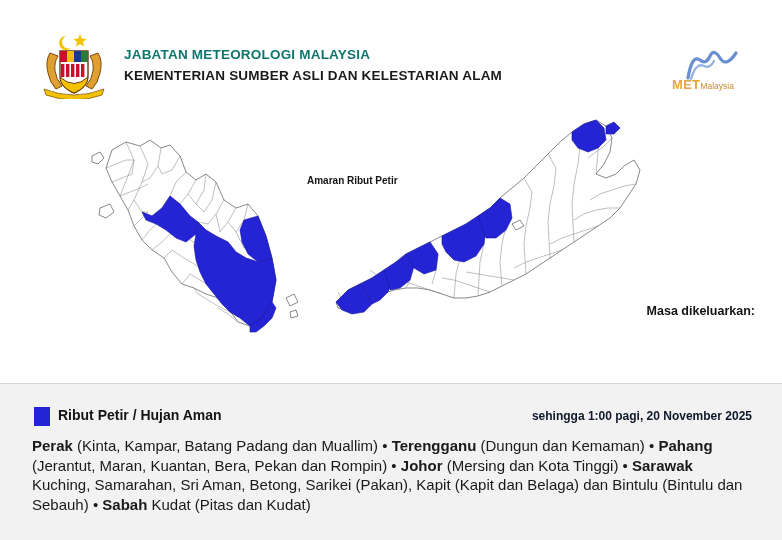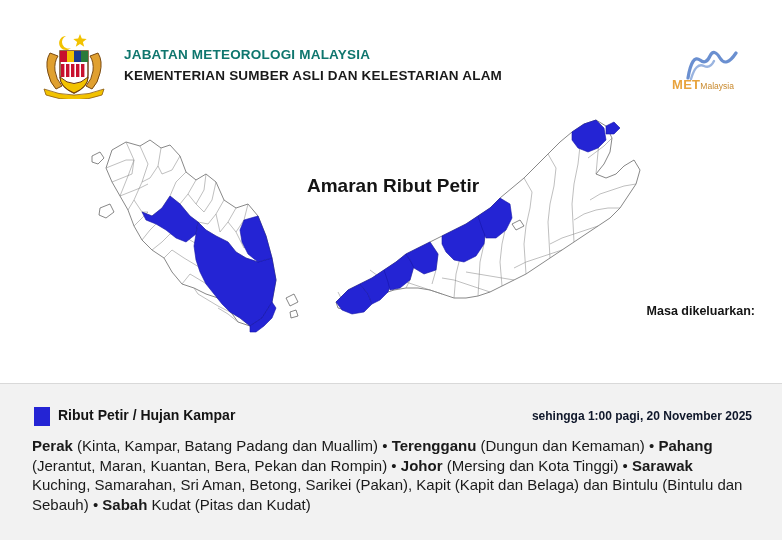--- a/index.html
+++ b/index.html
@@ -103,21 +103,21 @@
   }
   .map-svg {
     position: absolute;
     left: 0;
     top: 0;
   }
   .map-caption {
     position: absolute;
     left: 307px;
     top: 63px;
-    font-size: 19px;
+    font-size: 10px;
     font-weight: bold;
     color: #141414;
   }
   .issue-label {
     position: absolute;
     right: 27px;
     top: 192px;
     font-size: 12.5px;
     font-weight: bold;
     color: #141414;
@@ -351,19 +351,19 @@
       </g>
     </svg>
 
     <div class="map-caption">Amaran Ribut Petir</div>
     <div class="issue-label">Masa dikeluarkan:</div>
   </div>
 
   <div class="footer">
     <div class="legend-row">
       <div class="legend-swatch" style="background: rgb(36, 36, 212);"></div>
-      <div class="legend-text">Ribut Petir / Hujan Kampar</div>
+      <div class="legend-text">Ribut Petir / Hujan Aman</div>
       <div class="legend-until">sehingga 1:00 pagi, 20 November 2025</div>
     </div>
     <div class="detail-text" id="detail-text"><b>Perak</b><span> (Kinta, Kampar, Batang Padang dan Muallim)</span> • <b>Terengganu</b><span> (Dungun dan Kemaman)</span> • <b>Pahang</b><span> (Jerantut, Maran, Kuantan, Bera, Pekan dan Rompin)</span> • <b>Johor</b><span> (Mersing dan Kota Tinggi)</span> • <b>Sarawak</b><span> Kuching, Samarahan, Sri Aman, Betong, Sarikei (Pakan), Kapit (Kapit dan Belaga) dan Bintulu (Bintulu dan Sebauh)</span> • <b>Sabah</b><span> Kudat (Pitas dan Kudat)</span></div>
   </div>
 
 </div>
 
 </body></html>

